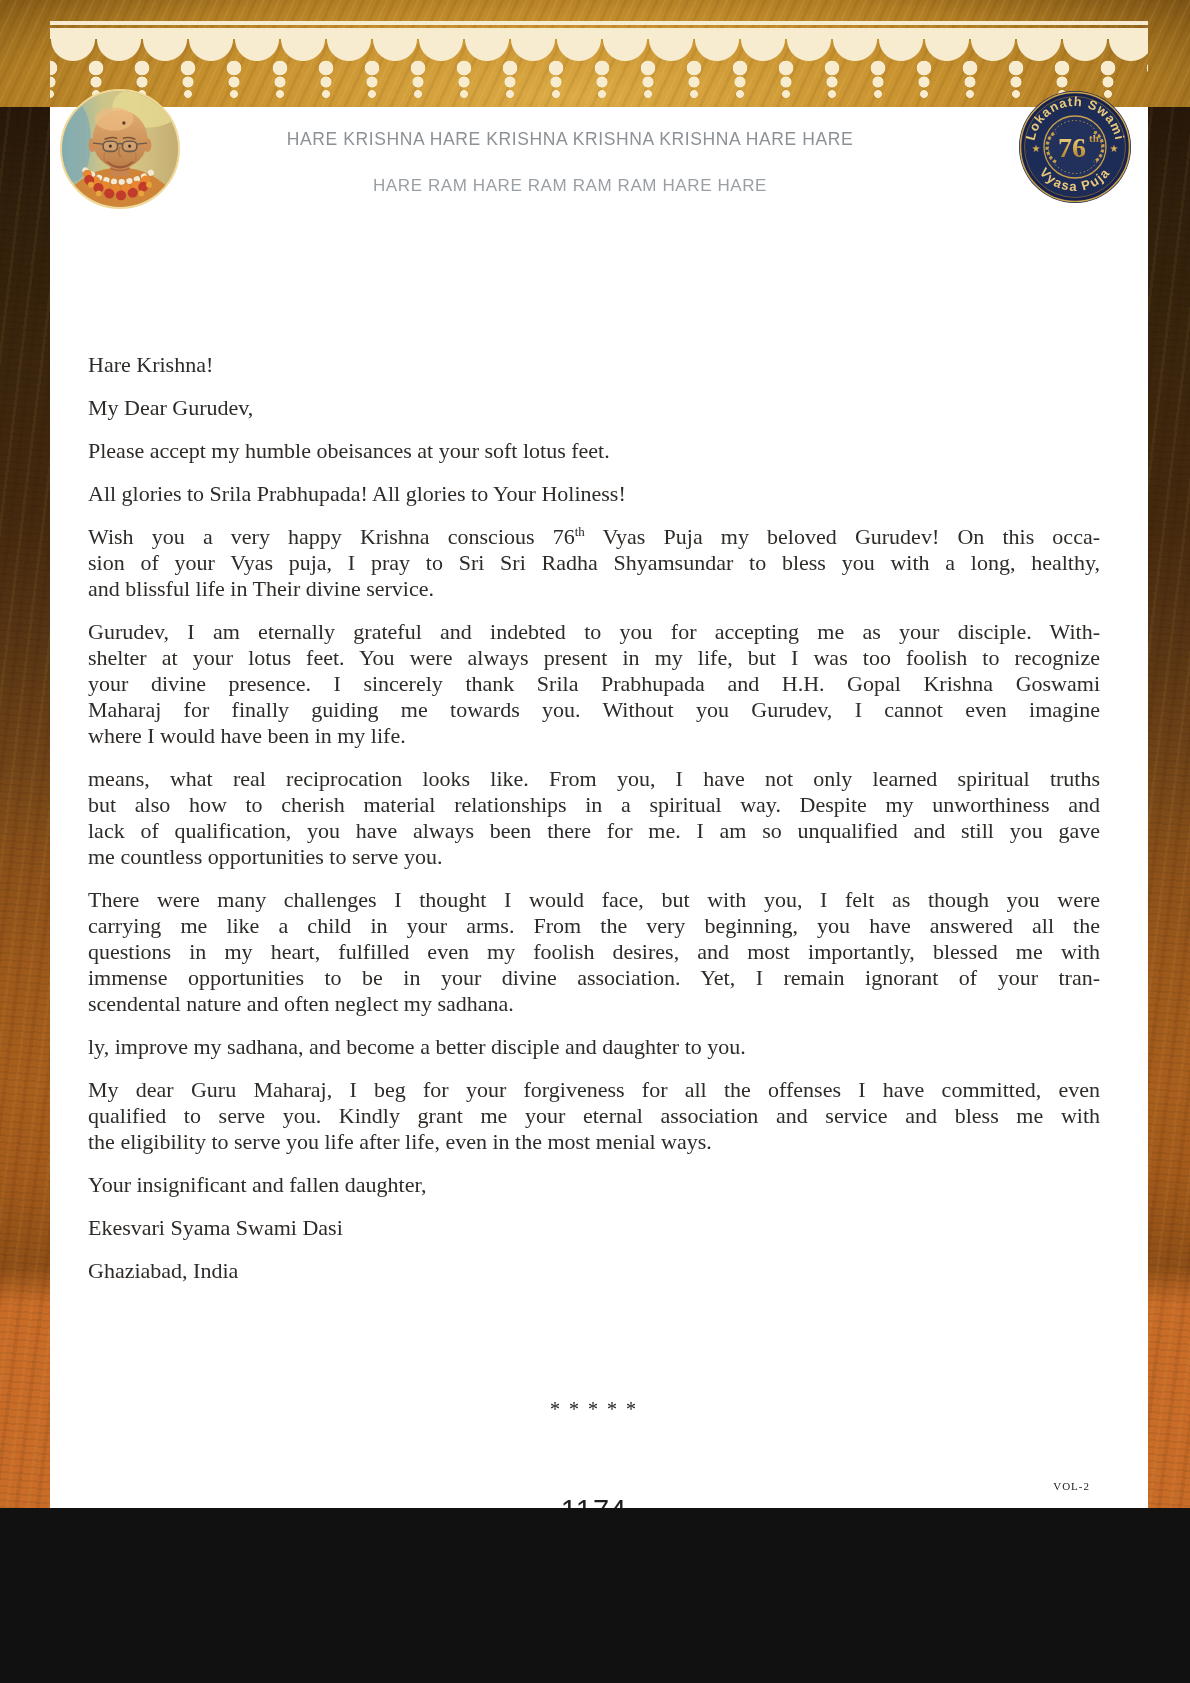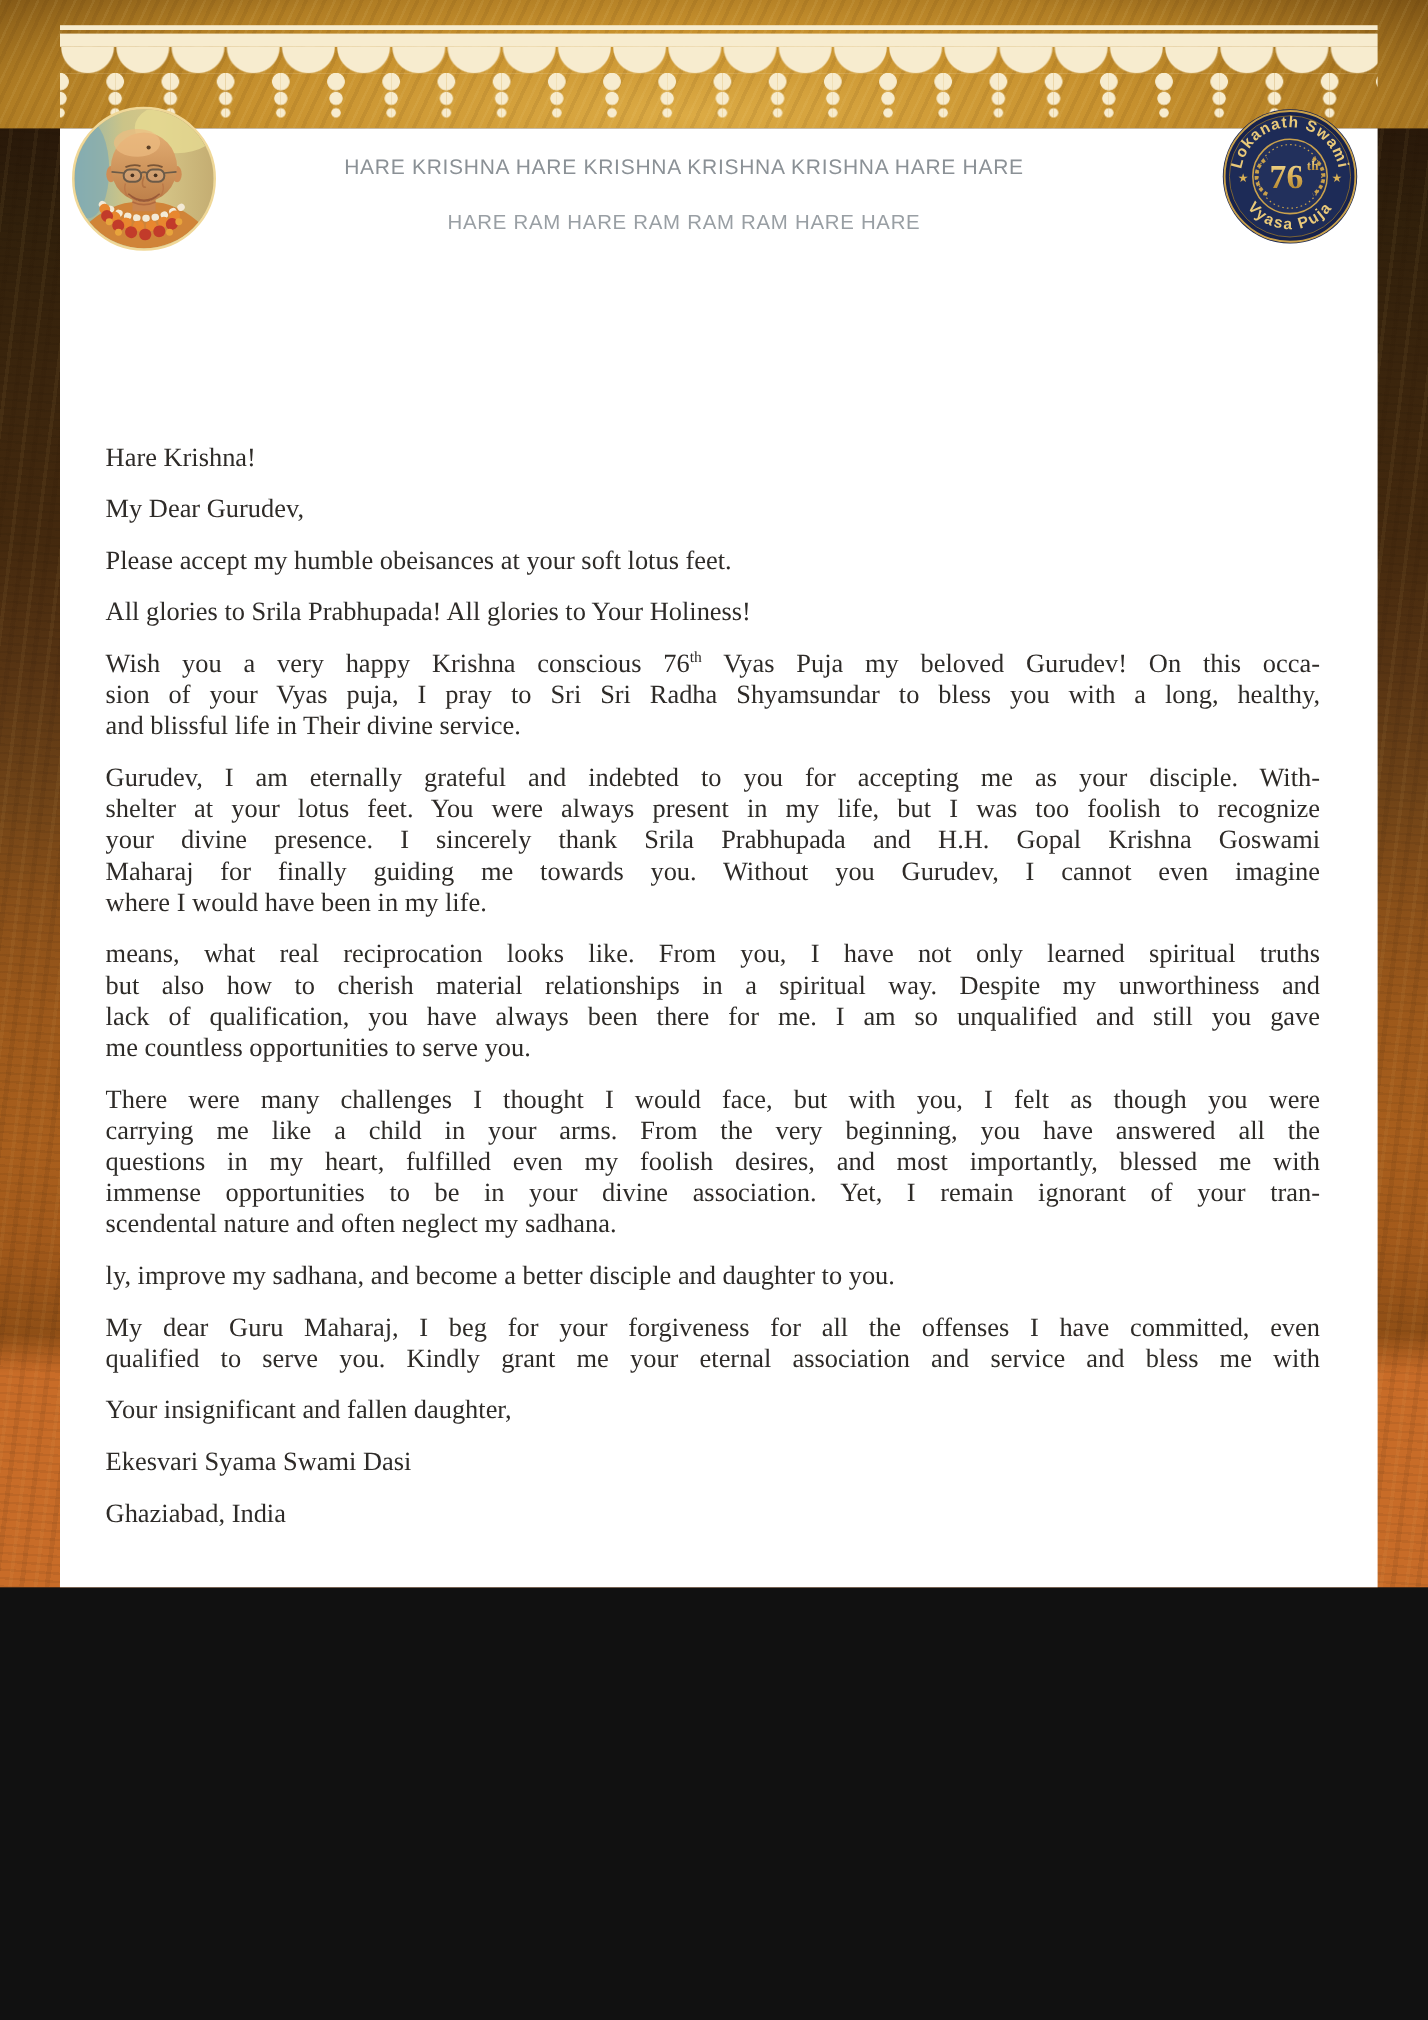--- a/index.html
+++ b/index.html
@@ -1,17 +1,17 @@
 <!DOCTYPE html>
 <html><head>
 <meta charset="utf-8">
 <style>
   html,body{margin:0;padding:0;background:#111;}
   .page{
-    position:relative;width:1190px;height:1323px;overflow:hidden;
+    position:relative;width:1190px;height:1508px;overflow:hidden;
     font-family:"Liberation Serif",serif;
     background:linear-gradient(180deg,
       #1c1006 0%, #261609 6%, #31200b 14%, #3b250d 24%, #44290e 34%,
       #573413 42%, #6f4317 50%, #8a5019 57%, #9d591b 64%, #a95f1d 72%,
       #a35a1b 78%, #8f4f16 84%, #c86c28 86.5%, #c86c28 100%);
     text-decoration:underline;
   }
   .page::before{ 
     content:"";position:absolute;inset:0;
     background:
@@ -50,21 +50,21 @@
   }
   .photo-wrap svg{display:block;width:116px;height:116px;}
   .badge-wrap{position:absolute;left:1018px;top:90px;width:114px;height:114px;z-index:4;}
   .mantra{position:absolute;left:170px;width:800px;text-align:center;z-index:3;
     font-family:"Liberation Sans",sans-serif;letter-spacing:.6px;}
   .mantra1{top:129px;font-size:17.5px;color:#8b9196;}
   .mantra2{top:176px;font-size:17px;color:#999fa4;}
   
   .letter{position:absolute;left:88px;top:352px;width:1012px;z-index:3;
     font-size:22px;line-height:26px;color:#2e2b28;}
-  .para{margin:16px 0 17px 0;}
+  .para{margin:0 0 17px 0;}
   .line{white-space:normal;}
   .line.just{text-align:justify;text-align-last:justify;}
   .letter sup{font-size:13px;line-height:0;vertical-align:super;}
   .separator{position:absolute;left:88px;top:1398px;width:1012px;text-align:center;z-index:3;
     font-size:20px;color:#222;letter-spacing:2px;}
   .pagenum{position:absolute;left:88px;top:1494px;width:1012px;text-align:center;z-index:3;
     font-family:"Liberation Sans",sans-serif;font-size:29px;color:#1e1e1e;letter-spacing:1px;}
   .vol{position:absolute;top:1480px;right:100px;z-index:3;
     font-family:"Liberation Serif",serif;font-size:11px;color:#1c1c1c;letter-spacing:1px;}
   
@@ -222,20 +222,21 @@
         <div class="line just">questions in my heart, fulfilled even my foolish desires, and most importantly, blessed me with</div>
         <div class="line just">immense opportunities to be in your divine association. Yet, I remain ignorant of your tran-</div>
         <div class="line">scendental nature and often neglect my sadhana.</div>
       </div>
       <div class="para">
         <div class="line">ly, improve my sadhana, and become a better disciple and daughter to you.</div>
       </div>
       <div class="para">
         <div class="line just">My dear Guru Maharaj, I beg for your forgiveness for all the offenses I have committed, even</div>
         <div class="line just">qualified to serve you. Kindly grant me your eternal association and service and bless me with</div>
+        <div class="line">the eligibility to serve you life after life, even in the most menial ways.</div>
       </div>
       <div class="para">
         <div class="line">Your insignificant and fallen daughter,</div>
       </div>
       <div class="para">
         <div class="line">Ekesvari Syama Swami Dasi</div>
       </div>
       <div class="para">
         <div class="line">Ghaziabad, India</div>
       </div>

